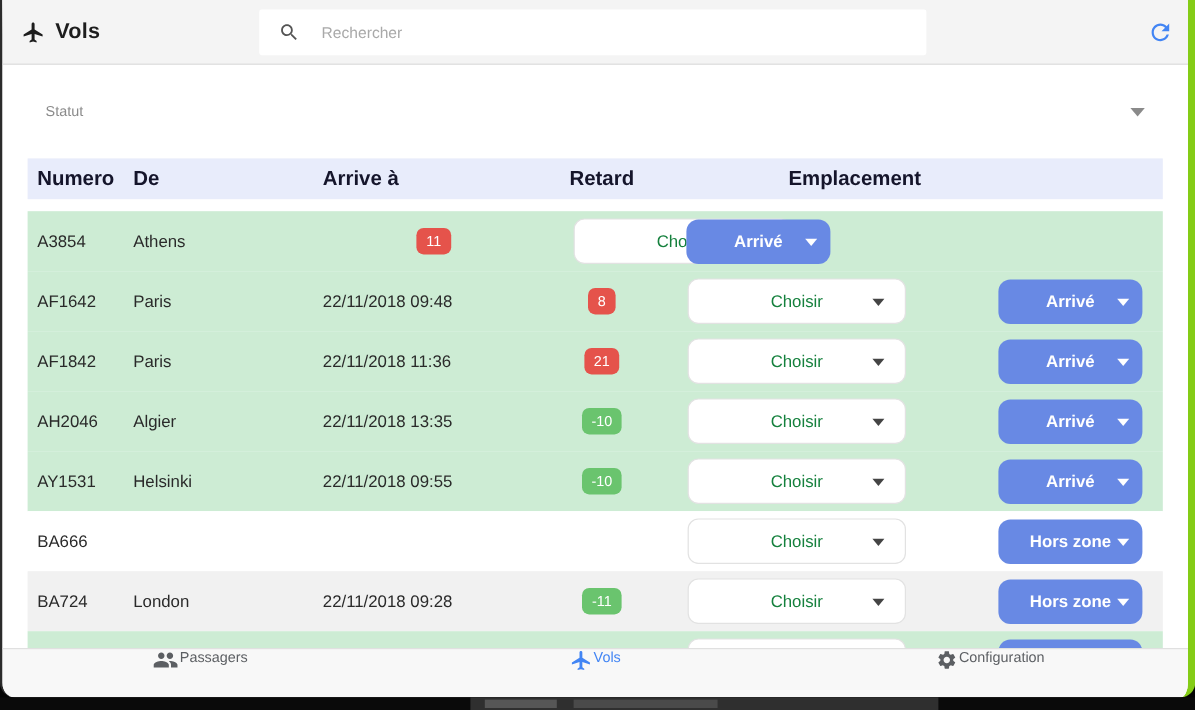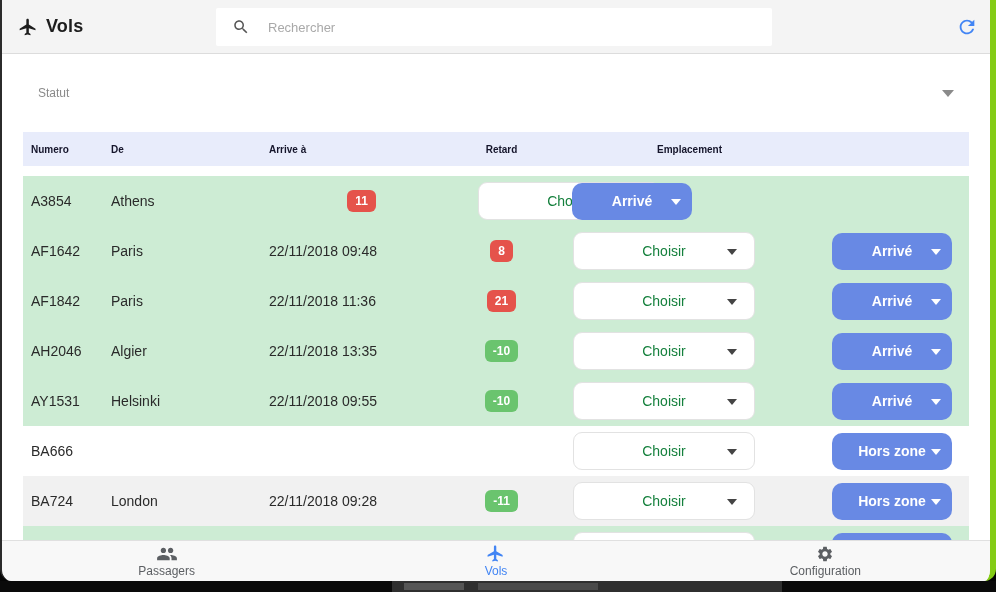--- a/index.html
+++ b/index.html
@@ -31,47 +31,47 @@
           padding:0 36px;cursor:pointer}
   .statut-label{font-size:12px;color:#8b8b8b}
   
   .caret{width:0;height:0;border-left:5px solid transparent;border-right:5px solid transparent;
          border-top:6px solid #444;display:inline-block}
   .caret-gray{border-top-color:#8a8a8a;border-left-width:6px;border-right-width:6px;border-top-width:7px}
   .caret-white{border-top-color:#fff}
   
   .thead{margin:0 21px;height:34px;background:var(--header-bg);
          display:grid;grid-template-columns:80px 158px 185px 95px 260px 1fr;
-         align-items:center;padding-left:8px;font-size:10px;font-weight:bold;color:#15152b}
+         align-items:center;padding-left:8px;font-size:17px;font-weight:bold;color:#15152b}
   .th-retard{text-align:center}
   .th-empl{padding-left:108px}
   .tbody{margin:10px 21px 0 21px}
   .row{height:50px;display:grid;grid-template-columns:80px 158px 185px 95px 260px 1fr;
        align-items:center;padding-left:8px;font-size:14px;color:#2a2a2a}
   .bg-green{background:var(--row-green)}
   .bg-white{background:#fff}
   .bg-gray{background:var(--row-gray)}
   .c-retard{text-align:center}
   .badge{display:inline-block;min-width:18px;padding:4px 8px;border-radius:6px;
-         color:#fff;font-weight:bold;font-size:12px;text-align:right}
+         color:#fff;font-weight:normal;font-size:12px;text-align:right}
   .badge-red{background:var(--badge-red)}
   .badge-green{background:var(--badge-green)}
   .choisir{margin-left:24px;width:182px;height:38px;background:#fff;border:1px solid #e2e2e2;
            border-radius:9px;position:relative;display:flex;align-items:center;justify-content:center;
            font-size:14px;color:#15803d;cursor:pointer;font-family:"Liberation Sans",sans-serif}
   .choisir .caret{position:absolute;right:17px;top:16px}
   .status-btn{margin-left:23px;width:120px;height:37px;background:var(--accent-blue);border:none;
               border-radius:10px;position:relative;display:flex;align-items:center;justify-content:center;
               color:#fff;font-weight:bold;font-size:14px;cursor:pointer;
               font-family:"Liberation Sans",sans-serif}
   .status-btn .caret{position:absolute;right:11px;top:16px}
   
   .bottomnav{position:absolute;left:0;right:0;top:540px;height:41px;background:#f8f8f8;
              border-top:1px solid #e0e0e0;display:flex}
-  .nav-item{flex:1;display:flex;flex-direction:column;align-items:center;justify-content:center;
+  .nav-item{flex:1;display:flex;justify-content:center;
             gap:1px;color:#5c5f63;font-size:12px;cursor:pointer}
   .nav-item.active{color:var(--link-blue)}
   .nav-item svg{display:block}
   
   .taskbar{position:absolute;left:0;right:0;bottom:0;height:11px;background:#0a0a0a}
   .taskbar .seg1{position:absolute;left:392px;top:0;width:390px;height:11px;background:#2f2f2f}
   .taskbar .seg2{position:absolute;left:404px;top:2px;width:60px;height:7px;background:#565656}
   .taskbar .seg3{position:absolute;left:478px;top:2px;width:120px;height:7px;background:#4a4a4a}
 </style>
 </head>

